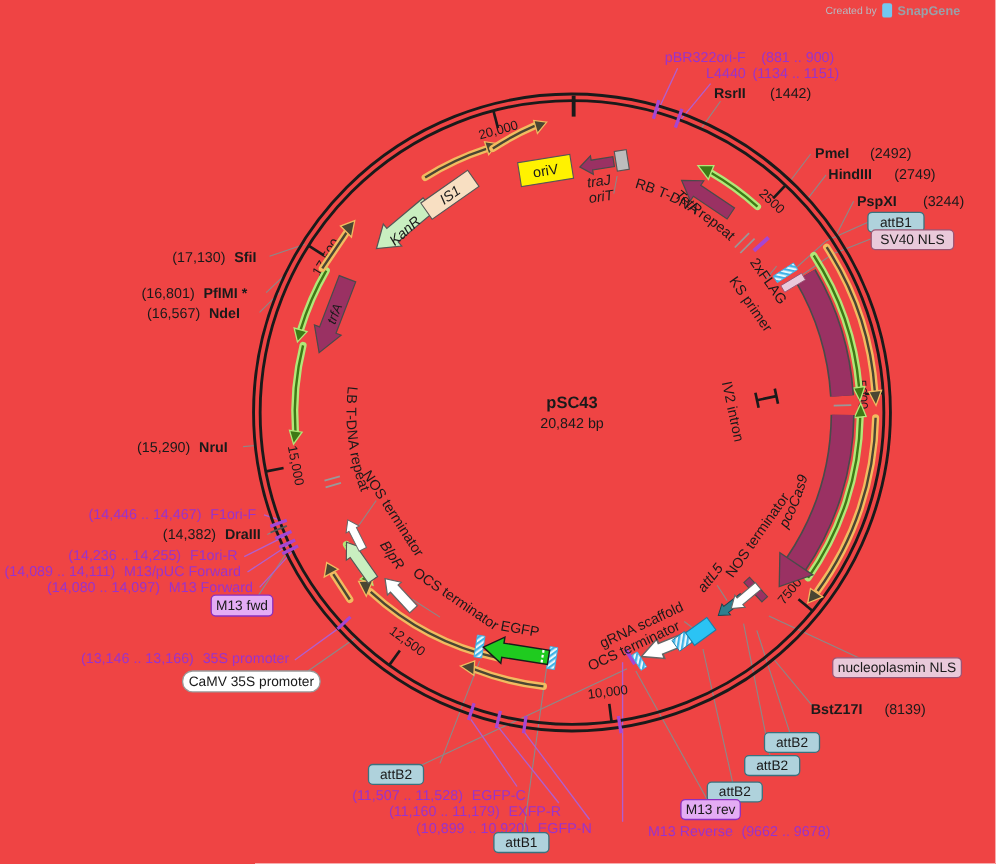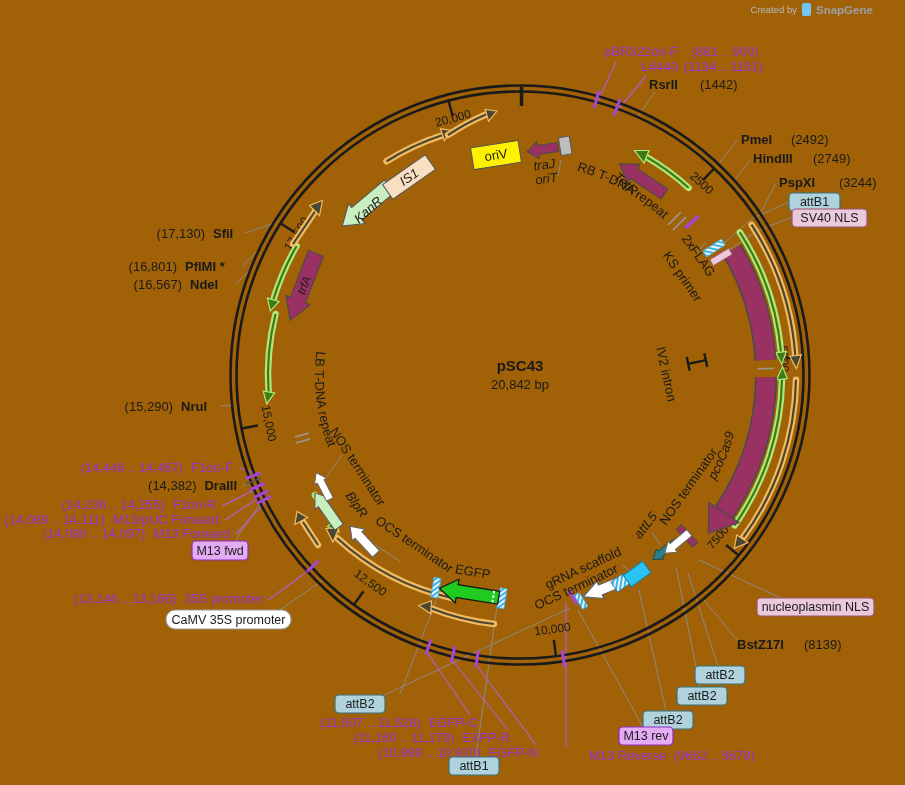--- a/index.html
+++ b/index.html
@@ -1,16 +1,16 @@
 <!DOCTYPE html>
 <html><head>
 <meta charset="utf-8">
 <style>
   html,body{margin:0;padding:0;background:#fff;}
-  .stage{width:905px;height:785px;position:relative;background:#a16207;overflow:hidden;}
+  .stage{width:905px;height:785px;position:relative;background:#ef4444;overflow:hidden;}
   svg{font-family:"Liberation Sans","DejaVu Sans",sans-serif;}
   text{fill:#1a1a1a;}
   .flabel{font-size:13px;}
   .it{font-style:italic;}
   .b{font-weight:bold;}
   .tick-label{font-size:12px;fill:#1a1a1a;}
   .enz{font-size:13px;}
   .prm{font-size:13px;fill:#9933CC;}
   .boxtxt{font-size:12.5px;}
   .callout{stroke:#8a8a8a;stroke-width:1;fill:none;}

